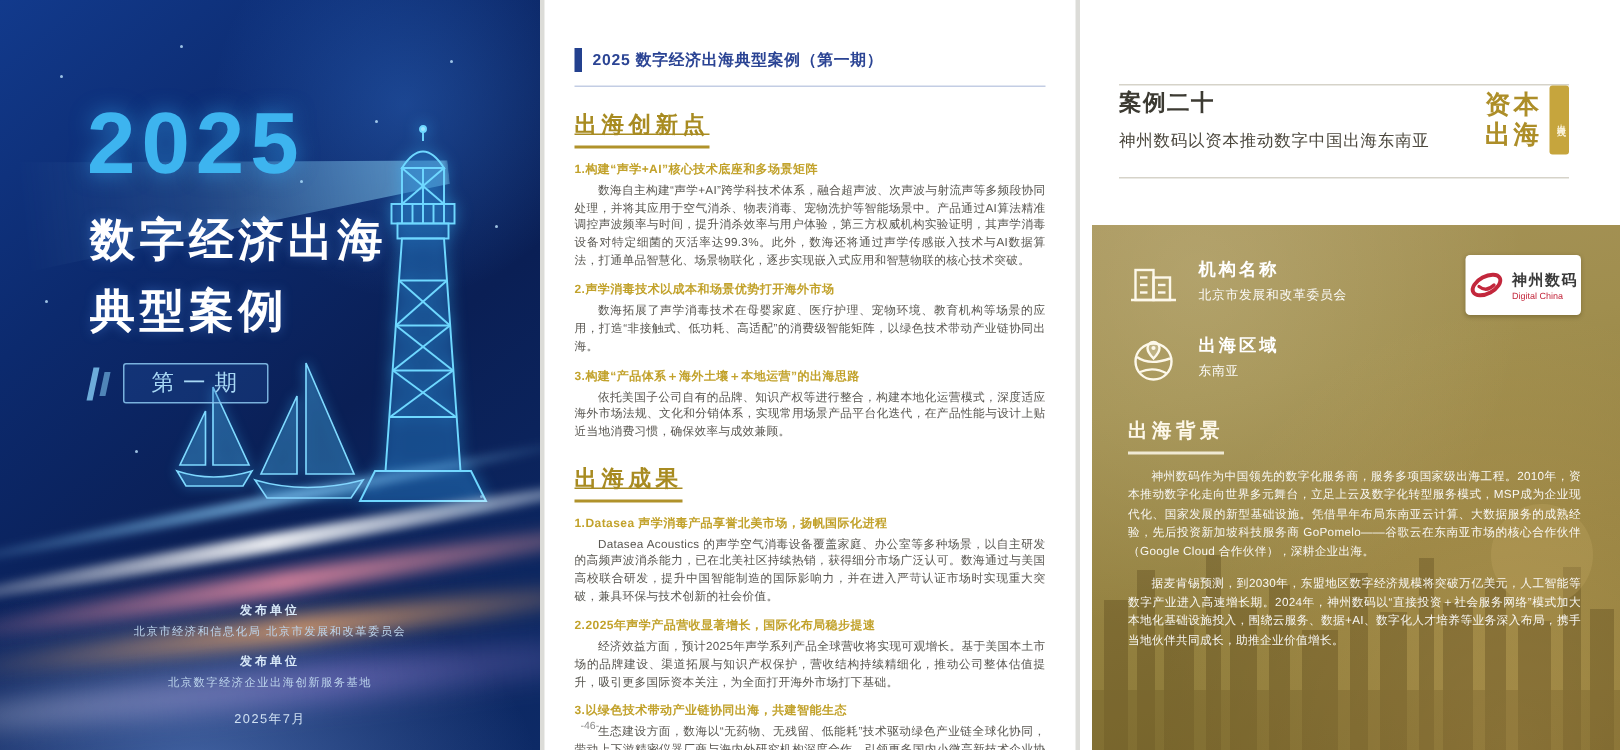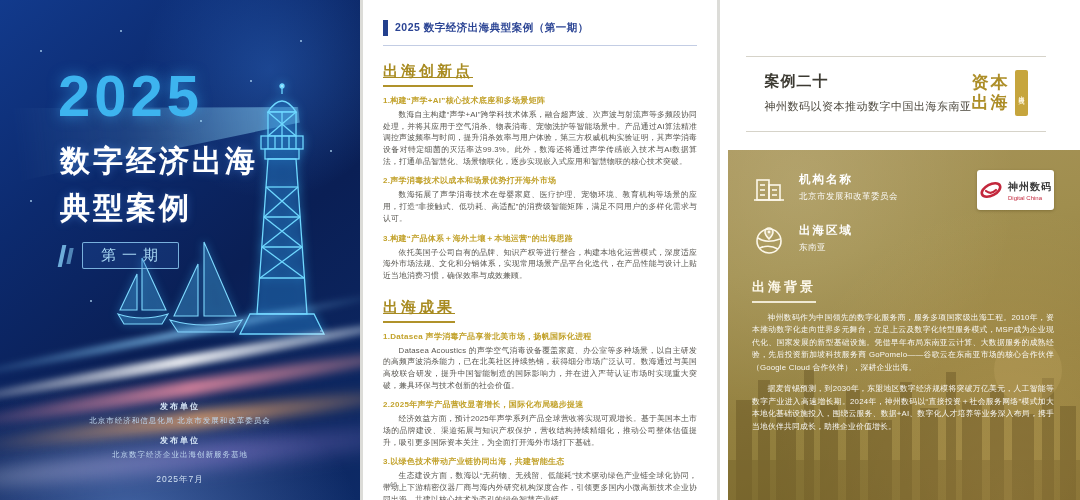--- a/index.html
+++ b/index.html
@@ -44,37 +44,37 @@
   .sea-glow { position:absolute; left:0; bottom:0; width:360px; height:120px;
         background:radial-gradient(ellipse at 35% 110%, rgba(120,160,230,.5), transparent 70%); }
   .cover-footer { position:absolute; left:0; bottom:14px; width:360px; text-align:center;
         color:#c9def2; }
   .cover-footer .lbl { font-size:8px; font-weight:bold; letter-spacing:2px; margin-top:9px; color:#d8e8f8; }
   .cover-footer .val { font-size:7.5px; margin-top:4px; letter-spacing:1px; color:#bcd4ec; }
   .cover-footer .date { font-size:8.5px; margin-top:14px; letter-spacing:1px; color:#cfe0f2; }
 
   
   .page-mid { position:absolute; left:363px; top:0; width:354px; height:500px; background:#ffffff;
-        padding:20px 20px 0 20px; overflow:hidden; }
+        padding:32px 20px 0 20px; overflow:hidden; }
   .mid-header { display:flex; align-items:center; gap:7px; padding-bottom:9px;
         border-bottom:1px solid #c3cde4; }
   .mid-header .vbar { width:5px; height:16px; background:#23408e; }
   .mid-header .htext { font-size:10.5px; font-weight:bold; color:#2b4494; letter-spacing:.5px; }
   .gold-heading { display:inline-block; margin-top:16px; font-size:15px; font-weight:bold;
         color:#a88b21; letter-spacing:3px; padding-bottom:4px; border-bottom:2.5px solid #b0922a;text-decoration:underline; }
   .sub-item { margin-top:8px; font-size:8px; font-weight:bold; color:#c2a22b; letter-spacing:.3px; }
   .body-text { margin-top:3px; font-size:7.8px; line-height:1.5; color:#585650;
         text-align:justify; text-indent:2em; letter-spacing:.2px; }
   .page-num { position:absolute; left:24px; bottom:12px; font-size:7px; color:#8a8a8a; }
 
   
   .page-right { position:absolute; left:720px; top:0; width:360px; height:500px; background:#ffffff; overflow:hidden; }
   .case-header { position:absolute; left:26px; right:34px; top:56px;
         border-top:1px solid #d6d3c9; border-bottom:1px solid #d6d3c9;
-        padding:13px 0 15px 0; display:flex; justify-content:center; align-items:center; }
+        padding:0 0 15px 0; display:flex; justify-content:space-between; align-items:center; }
   .case-label { font-size:15px; font-weight:bold; color:#3c3a32; letter-spacing:1px; }
   .case-title { margin-top:8px; font-size:11px; color:#4a463c; letter-spacing:.5px; }
   .mode-block { display:flex; align-items:center; gap:5px; }
   .mode-chars { font-size:17px; font-weight:bold; color:#ad8e28; line-height:1.18; letter-spacing:2px; text-align:center; }
   .mode-ribbon { width:13px; height:46px; background:#c6a53d; border-radius:2px;
         color:#fdf6e0; font-size:6px; writing-mode:vertical-rl; text-align:center;
         display:flex; align-items:center; justify-content:center; letter-spacing:1px; }
   .gold-card { position:absolute; left:8px; right:0; top:150px; bottom:0; overflow:hidden;
         background:linear-gradient(168deg,#a69358 0%,#a08e4e 30%,#948140 62%,#887634 100%); padding:22px 26px 0 24px; }
   .gold-card .haze { position:absolute; left:0; top:0; right:0; bottom:0;
@@ -184,21 +184,21 @@
   <div class="page-mid">
     <div class="mid-header">
       <span class="vbar"></span>
       <span class="htext">2025 数字经济出海典型案例（第一期）</span>
     </div>
 
     <div><span class="gold-heading">出海创新点</span></div>
     <div class="sub-item">1.构建“声学+AI”核心技术底座和多场景矩阵</div>
     <div class="body-text">数海自主构建“声学+AI”跨学科技术体系，融合超声波、次声波与射流声等多频段协同处理，并将其应用于空气消杀、物表消毒、宠物洗护等智能场景中。产品通过AI算法精准调控声波频率与时间，提升消杀效率与用户体验，第三方权威机构实验证明，其声学消毒设备对特定细菌的灭活率达99.3%。此外，数海还将通过声学传感嵌入技术与AI数据算法，打通单品智慧化、场景物联化，逐步实现嵌入式应用和智慧物联的核心技术突破。</div>
     <div class="sub-item">2.声学消毒技术以成本和场景优势打开海外市场</div>
-    <div class="body-text">数海拓展了声学消毒技术在母婴家庭、医疗护理、宠物环境、教育机构等场景的应用，打造“非接触式、低功耗、高适配”的消费级智能矩阵，满足不同用户的多样化需求与认可。</div>
+    <div class="body-text">数海拓展了声学消毒技术在母婴家庭、医疗护理、宠物环境、教育机构等场景的应用，打造“非接触式、低功耗、高适配”的消费级智能矩阵，以绿色技术带动产业链协同出海。</div>
     <div class="sub-item">3.构建“产品体系＋海外土壤＋本地运营”的出海思路</div>
     <div class="body-text">依托美国子公司自有的品牌、知识产权等进行整合，构建本地化运营模式，深度适应海外市场法规、文化和分销体系，实现常用场景产品平台化迭代，在产品性能与设计上贴近当地消费习惯，确保效率与成效兼顾。</div>
 
     <div><span class="gold-heading">出海成果</span></div>
     <div class="sub-item">1.Datasea 声学消毒产品享誉北美市场，扬帆国际化进程</div>
     <div class="body-text">Datasea Acoustics 的声学空气消毒设备覆盖家庭、办公室等多种场景，以自主研发的高频声波消杀能力，已在北美社区持续热销，获得细分市场广泛认可。数海通过与美国高校联合研发，提升中国智能制造的国际影响力，并在进入严苛认证市场时实现重大突破，兼具环保与技术创新的社会价值。</div>
     <div class="sub-item">2.2025年声学产品营收显著增长，国际化布局稳步提速</div>
     <div class="body-text">经济效益方面，预计2025年声学系列产品全球营收将实现可观增长。基于美国本土市场的品牌建设、渠道拓展与知识产权保护，营收结构持续精细化，推动公司整体估值提升，吸引更多国际资本关注，为全面打开海外市场打下基础。</div>
     <div class="sub-item">3.以绿色技术带动产业链协同出海，共建智能生态</div>
     <div class="body-text">生态建设方面，数海以“无药物、无残留、低能耗”技术驱动绿色产业链全球化协同，带动上下游精密仪器厂商与海内外研究机构深度合作，引领更多国内小微高新技术企业协同出海，共建以核心技术为牵引的绿色智慧产业链。</div>

